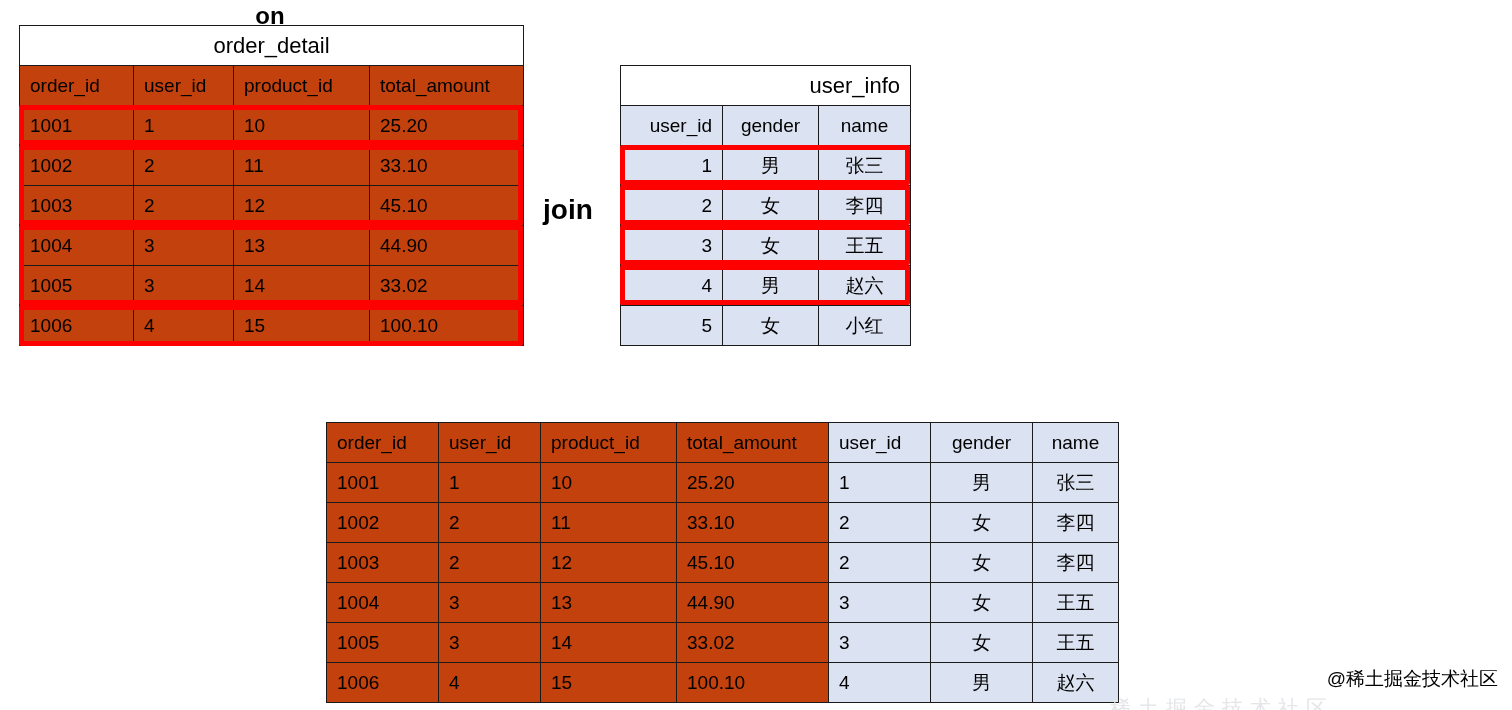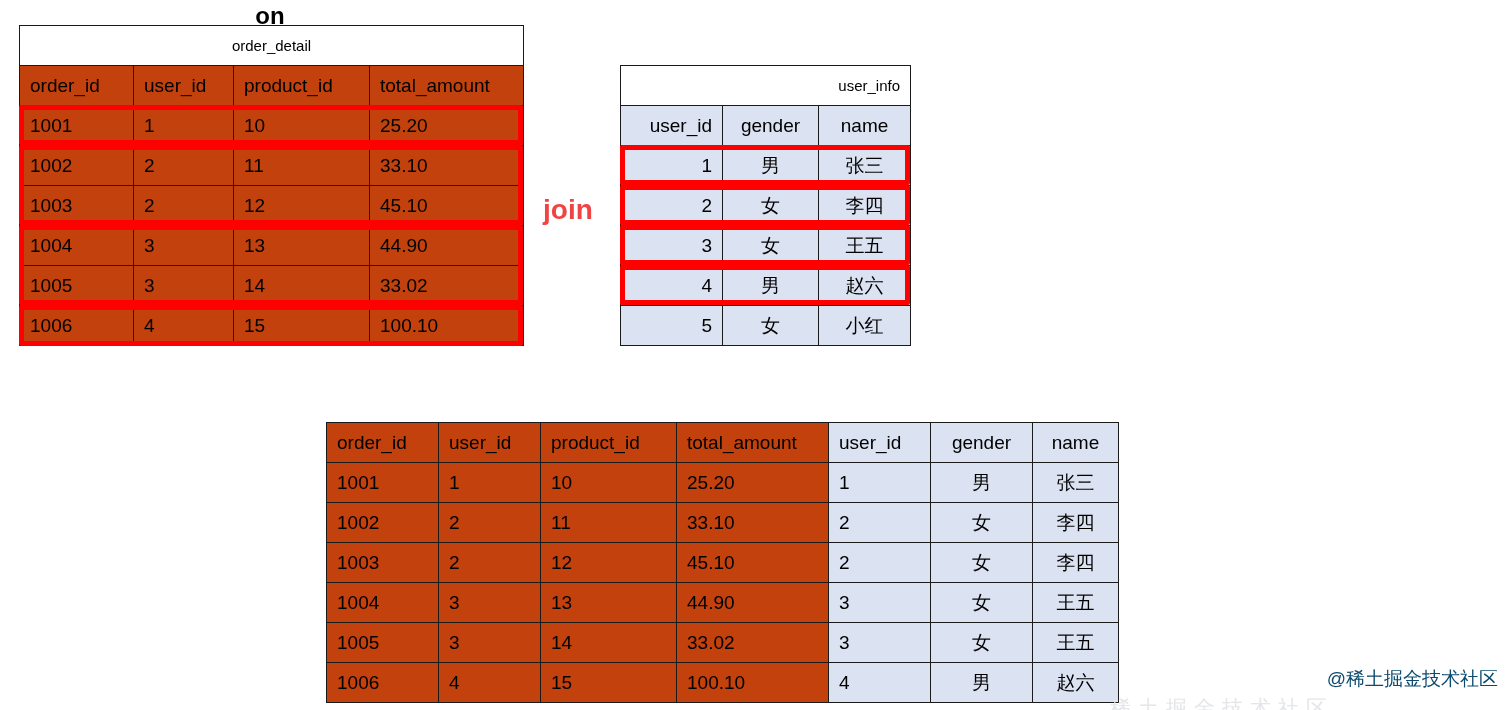--- a/index.html
+++ b/index.html
@@ -29,21 +29,21 @@
     font-weight: normal;
     font-size: 19px;
     line-height: 1;
     text-align: left;
     white-space: nowrap;
     box-sizing: border-box;
   }
   .tbl .title-cell {
     text-align: center;
     background: #ffffff;
-    font-size: 15px;
+    font-size: 22px;
     height: 40px;
   }
   .green { background: #c2410c; }
   .blue  { background: #dbe2f1; }
 
   
   #order-detail-table { left: 19px; top: 25px; width: 504px; }
   #order-detail-table col.c-order   { width: 114px; }
   #order-detail-table col.c-user    { width: 100px; }
   #order-detail-table col.c-product { width: 136px; }
@@ -78,42 +78,42 @@
     border: 5px solid #ff0000;
     box-sizing: border-box;
     pointer-events: none;
     border-radius: 2px;
   }
 
   
   .label {
     position: absolute;
     font-weight: bold;
-    color: #ef4444;
+    color: #000000;
     white-space: nowrap;
   }
   #join-label {
     left: 543px;
     top: 194px;
     font-size: 28px;
   }
   #on-block {
     left: 926px;
     top: 180px;
     width: 540px;
     text-align: center;
     font-size: 24px;
     font-weight: bold;
     line-height: 1.35;
   }
 
   
   .watermark {
     position: absolute;
-    color: #0c4a6e;
+    color: #000000;
     font-size: 19px;
     white-space: nowrap;
     user-select: none;
   }
   #watermark-main { right: 14px; top: 666px; }
   #watermark-faint {
     left: 1110px;
     top: 694px;
     color: #e4e6e9;
     font-size: 21px;

